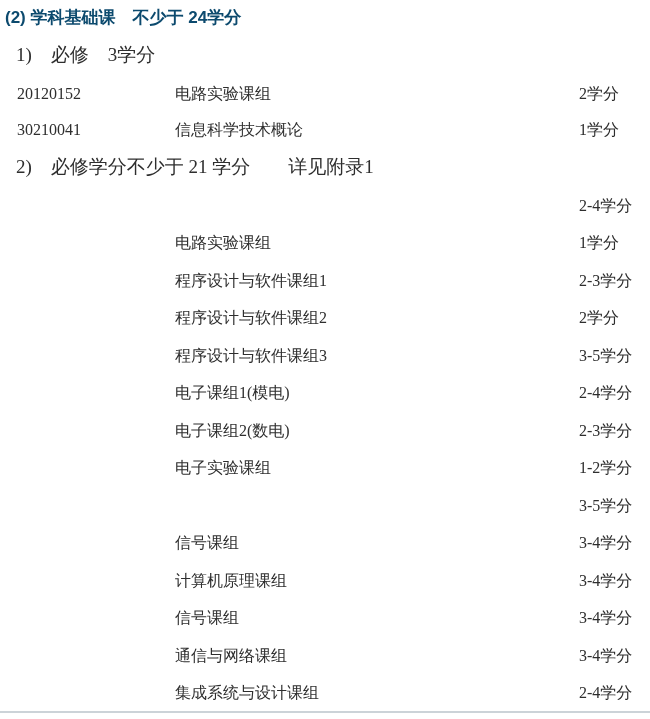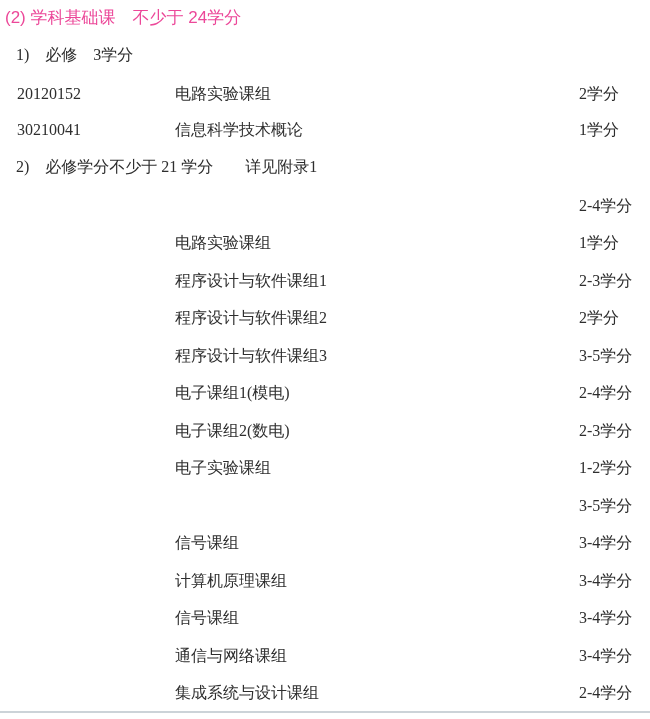--- a/index.html
+++ b/index.html
@@ -12,30 +12,30 @@
     position: relative;
     background: #ffffff;
     overflow: hidden;
     font-family: "Liberation Serif", "DejaVu Serif", serif;
     color: #2e2e2e;
   }
   .abs {
     position: absolute;
     white-space: pre;
     line-height: 20px;
-    font-size: 16px;
+    font-size: 19px;
   }
   .doc-heading {
     left: 5px;
     top: 7px;
     font-family: "Liberation Sans", "DejaVu Sans", sans-serif;
-    font-weight: normal;
+    font-weight: bold;
     font-size: 17px;
     line-height: 22px;
-    color: #ec4899;
+    color: #0c4a6e;
   }
   .sub-label {
     left: 16px;
   }
   .row {
     position: absolute;
     left: 0;
     width: 547px;
     height: 20px;
   }

